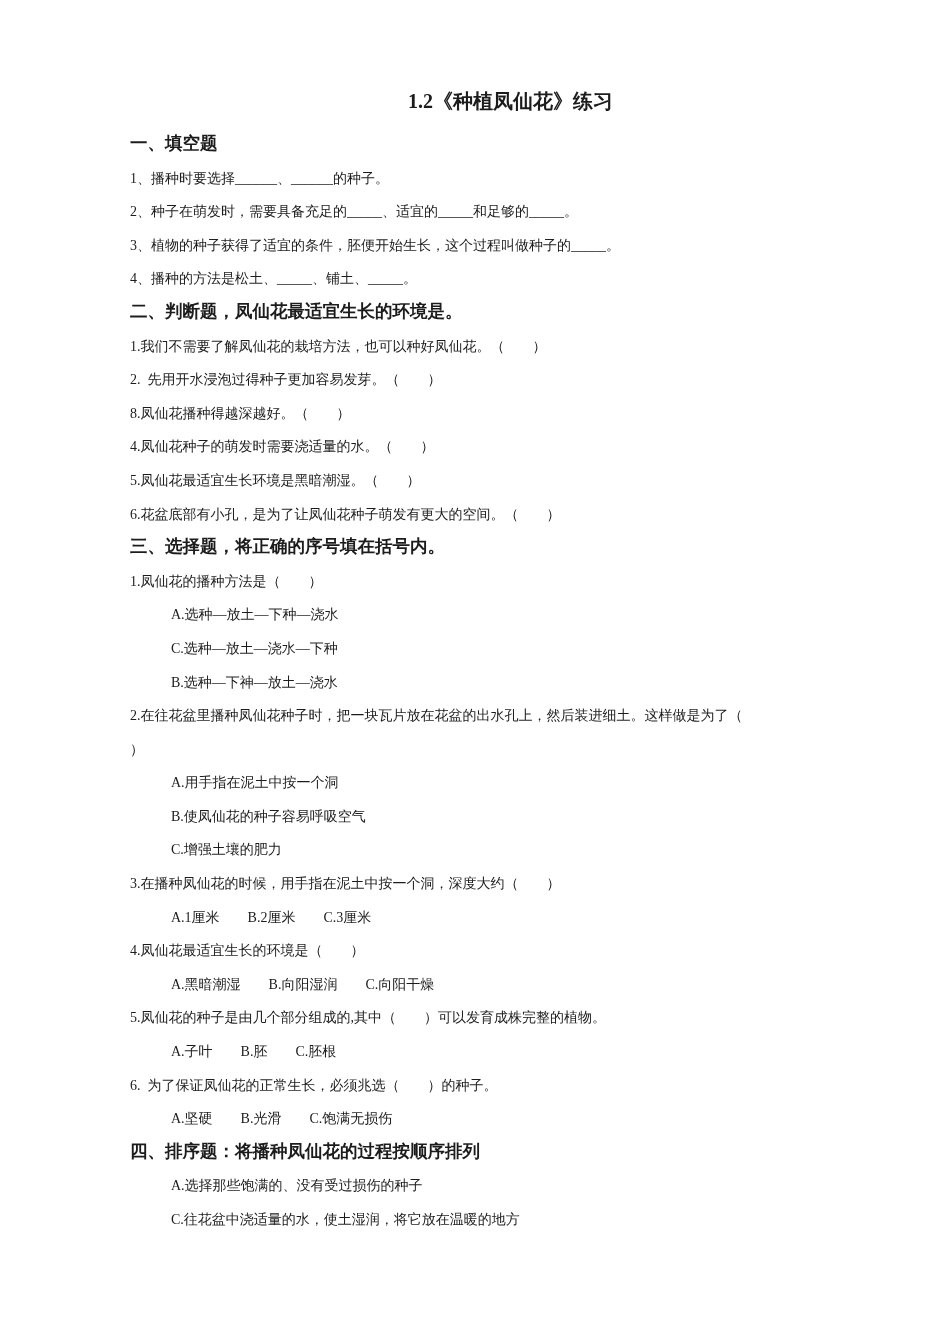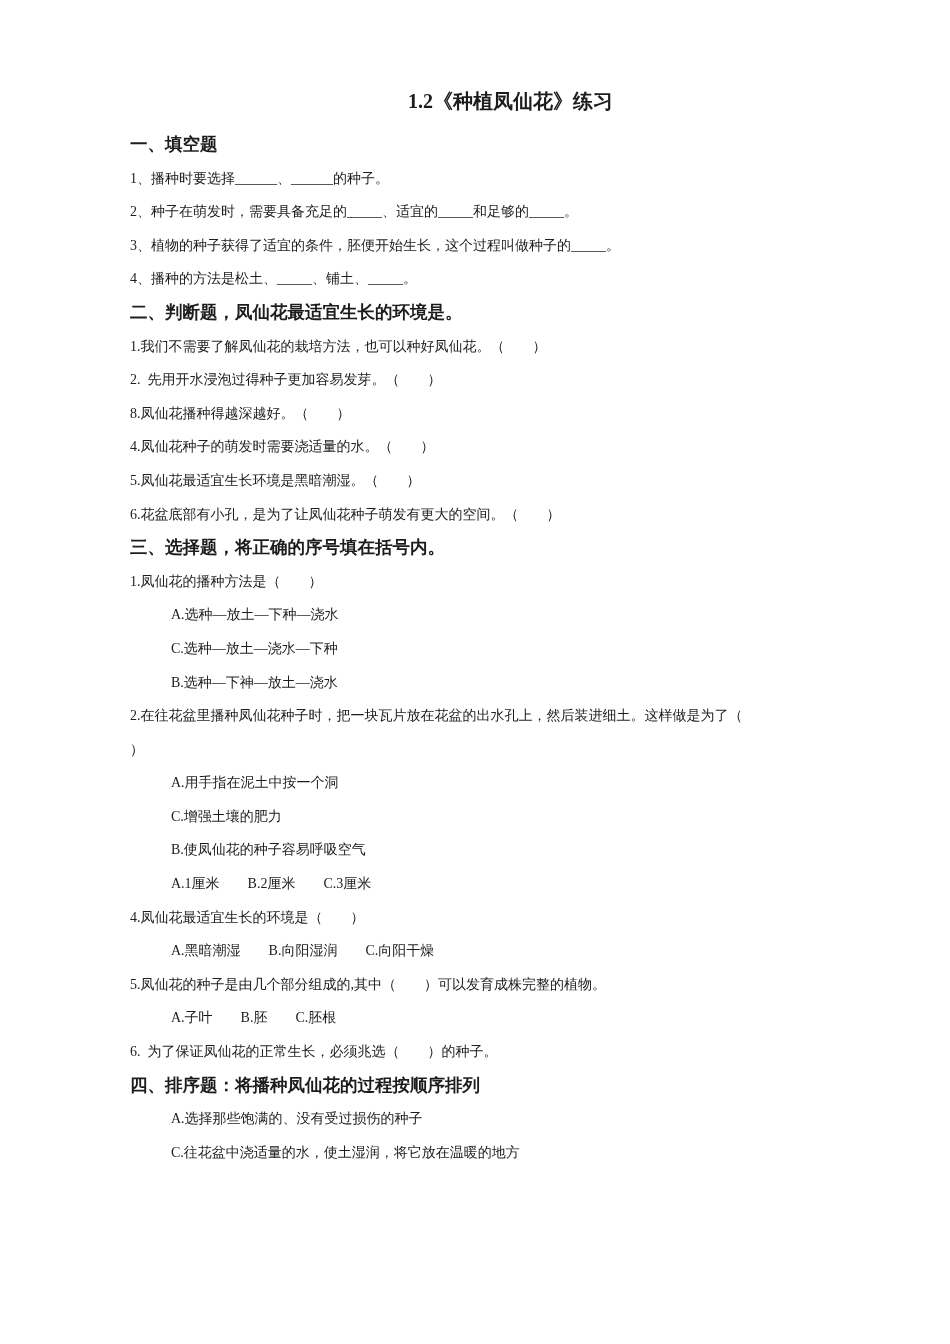--- a/index.html
+++ b/index.html
@@ -30,21 +30,21 @@
     text-align: center;
     white-space: pre;
   }
   .line {
     font-size: 14px;
     line-height: 33.6px;
     white-space: pre;
   }
   .heading {
     font-weight: 700;
-    font-family: Liberation Sans, sans-serif;
+    font-family: Liberation Mono, monospace;
     font-size: 17.5px;
   }
   .indent {
     padding-left: 41px;
   }
 </style>
 </head>
 <body>
 
 <div class="doc">
@@ -68,31 +68,33 @@
     <div class="line heading">三、选择题，将正确的序号填在括号内。</div>
 
     <div class="line">1.凤仙花的播种方法是（　　）</div>
     <div class="line indent">A.选种—放土—下种—浇水</div>
     <div class="line indent">C.选种—放土—浇水—下种</div>
     <div class="line indent">B.选种—下神—放土—浇水</div>
 
     <div class="line">2.在往花盆里播种凤仙花种子时，把一块瓦片放在花盆的出水孔上，然后装进细土。这样做是为了（</div>
     <div class="line">）</div>
     <div class="line indent">A.用手指在泥土中按一个洞</div>
+    <div class="line indent">B.使凤仙花的种子容易呼吸空气</div>
     <div class="line indent">C.增强土壤的肥力</div>
-    <div class="line indent">B.使凤仙花的种子容易呼吸空气</div>
 
+    <div class="line">3.在播种凤仙花的时候，用手指在泥土中按一个洞，深度大约（　　）</div>
     <div class="line indent">A.1厘米　　B.2厘米　　C.3厘米</div>
 
     <div class="line">4.凤仙花最适宜生长的环境是（　　）</div>
     <div class="line indent">A.黑暗潮湿　　B.向阳湿润　　C.向阳干燥</div>
 
     <div class="line">5.凤仙花的种子是由几个部分组成的,其中（　　）可以发育成株完整的植物。</div>
     <div class="line indent">A.子叶　　B.胚　　C.胚根</div>
 
     <div class="line">6.  为了保证凤仙花的正常生长，必须兆选（　　）的种子。</div>
+    <div class="line indent">A.坚硬　　B.光滑　　C.饱满无损伤</div>
 
     <div class="line heading">四、排序题：将播种凤仙花的过程按顺序排列</div>
     <div class="line indent">A.选择那些饱满的、没有受过损伤的种子</div>
     <div class="line indent">C.往花盆中浇适量的水，使土湿润，将它放在温暖的地方</div>
 
   </div>
 </div>
 
 </body></html>

